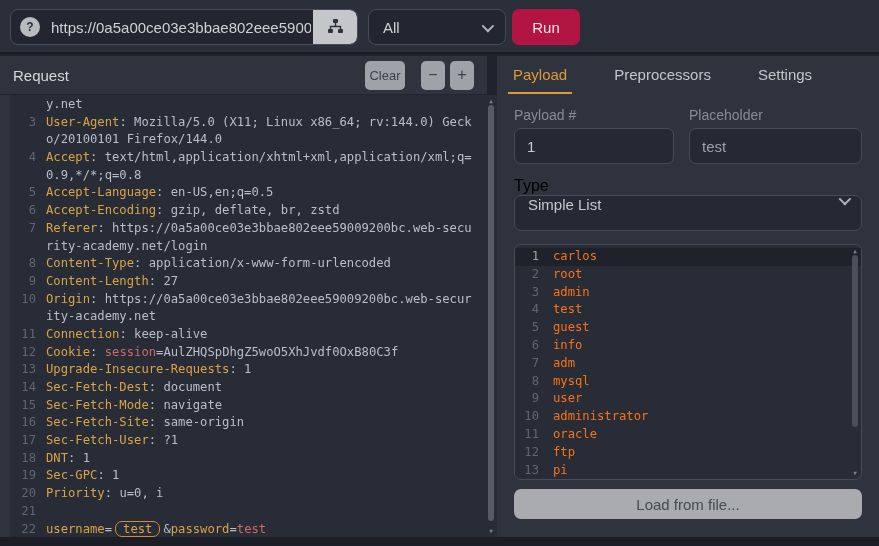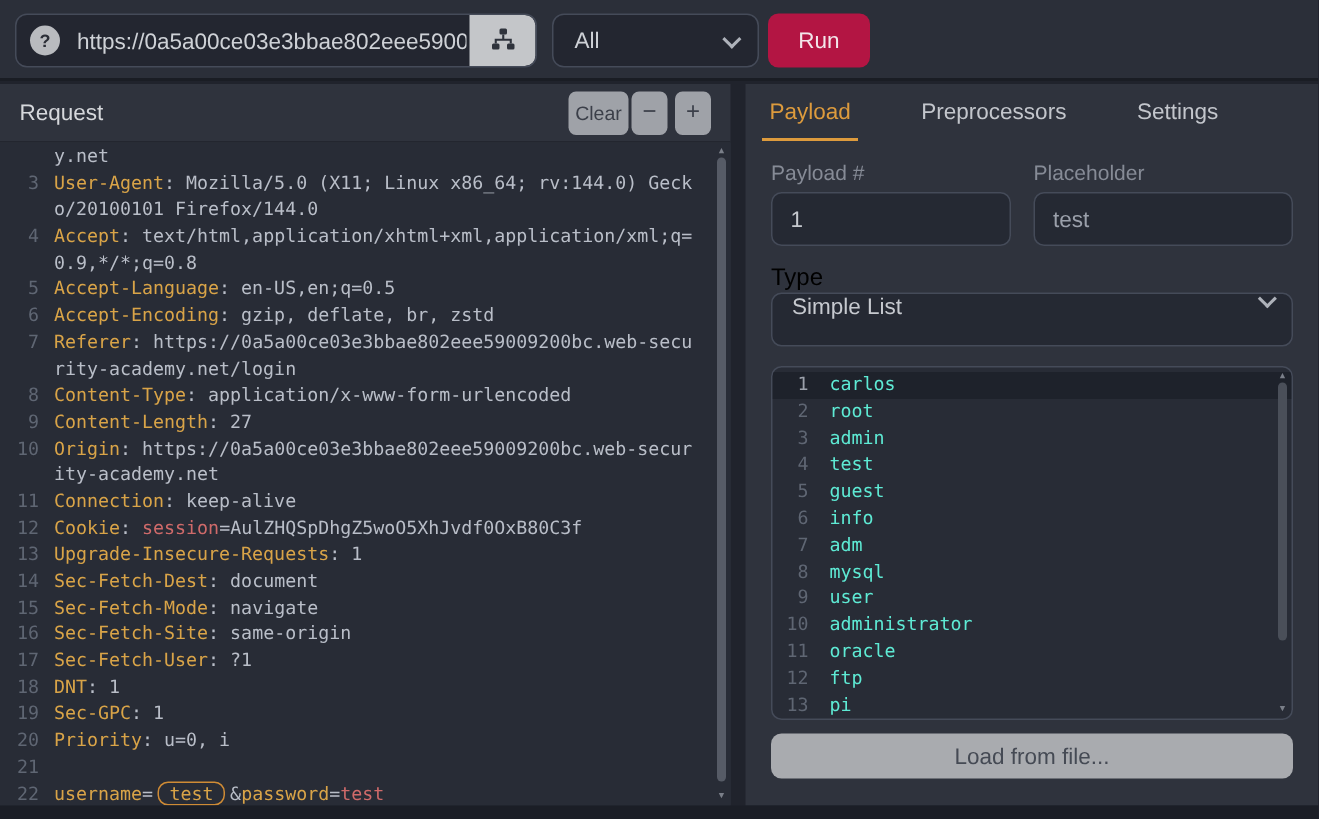--- a/index.html
+++ b/index.html
@@ -36,24 +36,24 @@
   .scope-select .spacer{flex:1;}
   .chev{width:9px;height:9px;border-right:2px solid #aeb2ba;border-bottom:2px solid #aeb2ba;transform:rotate(45deg) translateY(-2px);flex:none;}
   .run-btn{position:absolute;left:512px;top:9px;width:68px;height:36px;background:var(--run);border:none;border-radius:7px;color:#f3e6ea;font-size:15px;font-family:"Liberation Sans",sans-serif;cursor:pointer;}
 
   
   .panel-left{position:absolute;left:0;top:56px;width:487px;height:481px;background:var(--bg-panel);}
   .req-header{height:39px;display:flex;align-items:center;padding:0 13px;border-bottom:1px solid #23262f;}
   .req-title{color:#d6d8dc;font-size:15px;}
   .req-header .spacer{flex:1;}
   .gbtn{background:var(--graybtn);color:var(--graybtn-txt);border:none;border-radius:5px;height:29px;font-family:"Liberation Sans",sans-serif;cursor:pointer;}
-  .gbtn.clear{width:40px;font-size:13px;margin-right:2px;}
+  .gbtn.clear{width:40px;font-size:13px;margin-right:16px;}
   .gbtn.sq{width:24px;font-size:16px;line-height:1;}
   .gbtn.sq + .gbtn.sq{margin-left:5px;}
-  .editor{position:absolute;left:0;top:39px;width:487px;height:442px;background:var(--bg-editor);overflow:hidden;padding-top:1px;cursor:text;}
+  .editor{position:absolute;left:10px;top:39px;width:487px;height:442px;background:var(--bg-editor);overflow:hidden;padding-top:1px;cursor:text;}
   .ed-row{display:flex;white-space:pre;}
   .ed-row .ln{width:36px;flex:none;text-align:right;padding-right:10px;color:var(--ln);}
   .ed-row .lt{color:var(--val);}
   .seg-k{color:var(--key);}
   .seg-p{color:var(--val);}
   .seg-s{color:var(--salmon);}
   .seg-box{color:var(--key);border:1px solid #cf8b35;border-radius:7px;padding:0 7px;margin:0 3px;}
   .vscroll{position:absolute;right:1px;top:0;width:10px;height:100%;}
   .vscroll .arr{position:absolute;left:0;width:10px;text-align:center;font-size:6px;color:#7a7f89;line-height:8px;}
   .vscroll .arr.up{top:2px;}
@@ -73,21 +73,21 @@
   .field.f2{flex:1;}
   .field label{color:var(--txt-dim);font-size:14px;margin-bottom:5px;}
   .tinput{height:36px;background:var(--bg-input);border:1px solid var(--border);border-radius:7px;color:var(--txt);font-size:15px;font-family:"Liberation Sans",sans-serif;padding:0 12px;outline:none;width:100%;}
   .tinput.dim{color:#9ba0ab;}
   .type-group{margin-top:13px;display:flex;flex-direction:column;}
   .dd{height:36px;background:var(--bg-input);border:1px solid var(--border);border-radius:7px;display:flex;align-items:flex-start;padding:0 13px;color:var(--txt);font-size:15px;cursor:pointer;}
   .dd .spacer{flex:1;}
   .plist{margin-top:13px;position:relative;height:236px;border:1px solid var(--border);border-radius:7px;background:var(--bg-editor);overflow:hidden;padding-top:3px;cursor:text;}
   .pl-row{display:flex;white-space:pre;line-height:17.8px;}
   .pl-row .pn{width:38px;flex:none;text-align:right;padding-right:14px;color:var(--ln);}
-  .pl-row .pv{color:#5eead4;}
+  .pl-row .pv{color:#f97316;}
   .pl-row.active{background:#1e222b;}
   .pl-row.active .pn{color:#9ca1ab;}
   .plist .vthumb{top:10px;height:172px;background:#4a4f59;}
   .load-btn{margin-top:9px;width:100%;height:30px;background:#a9abaf;border:none;border-radius:7px;color:#454a54;font-size:15px;font-family:"Liberation Sans",sans-serif;cursor:pointer;}
 
   .bottombar{position:absolute;left:0;bottom:0;width:879px;height:9px;background:#1b1e26;}
 </style>
 </head>
 <body>
 

